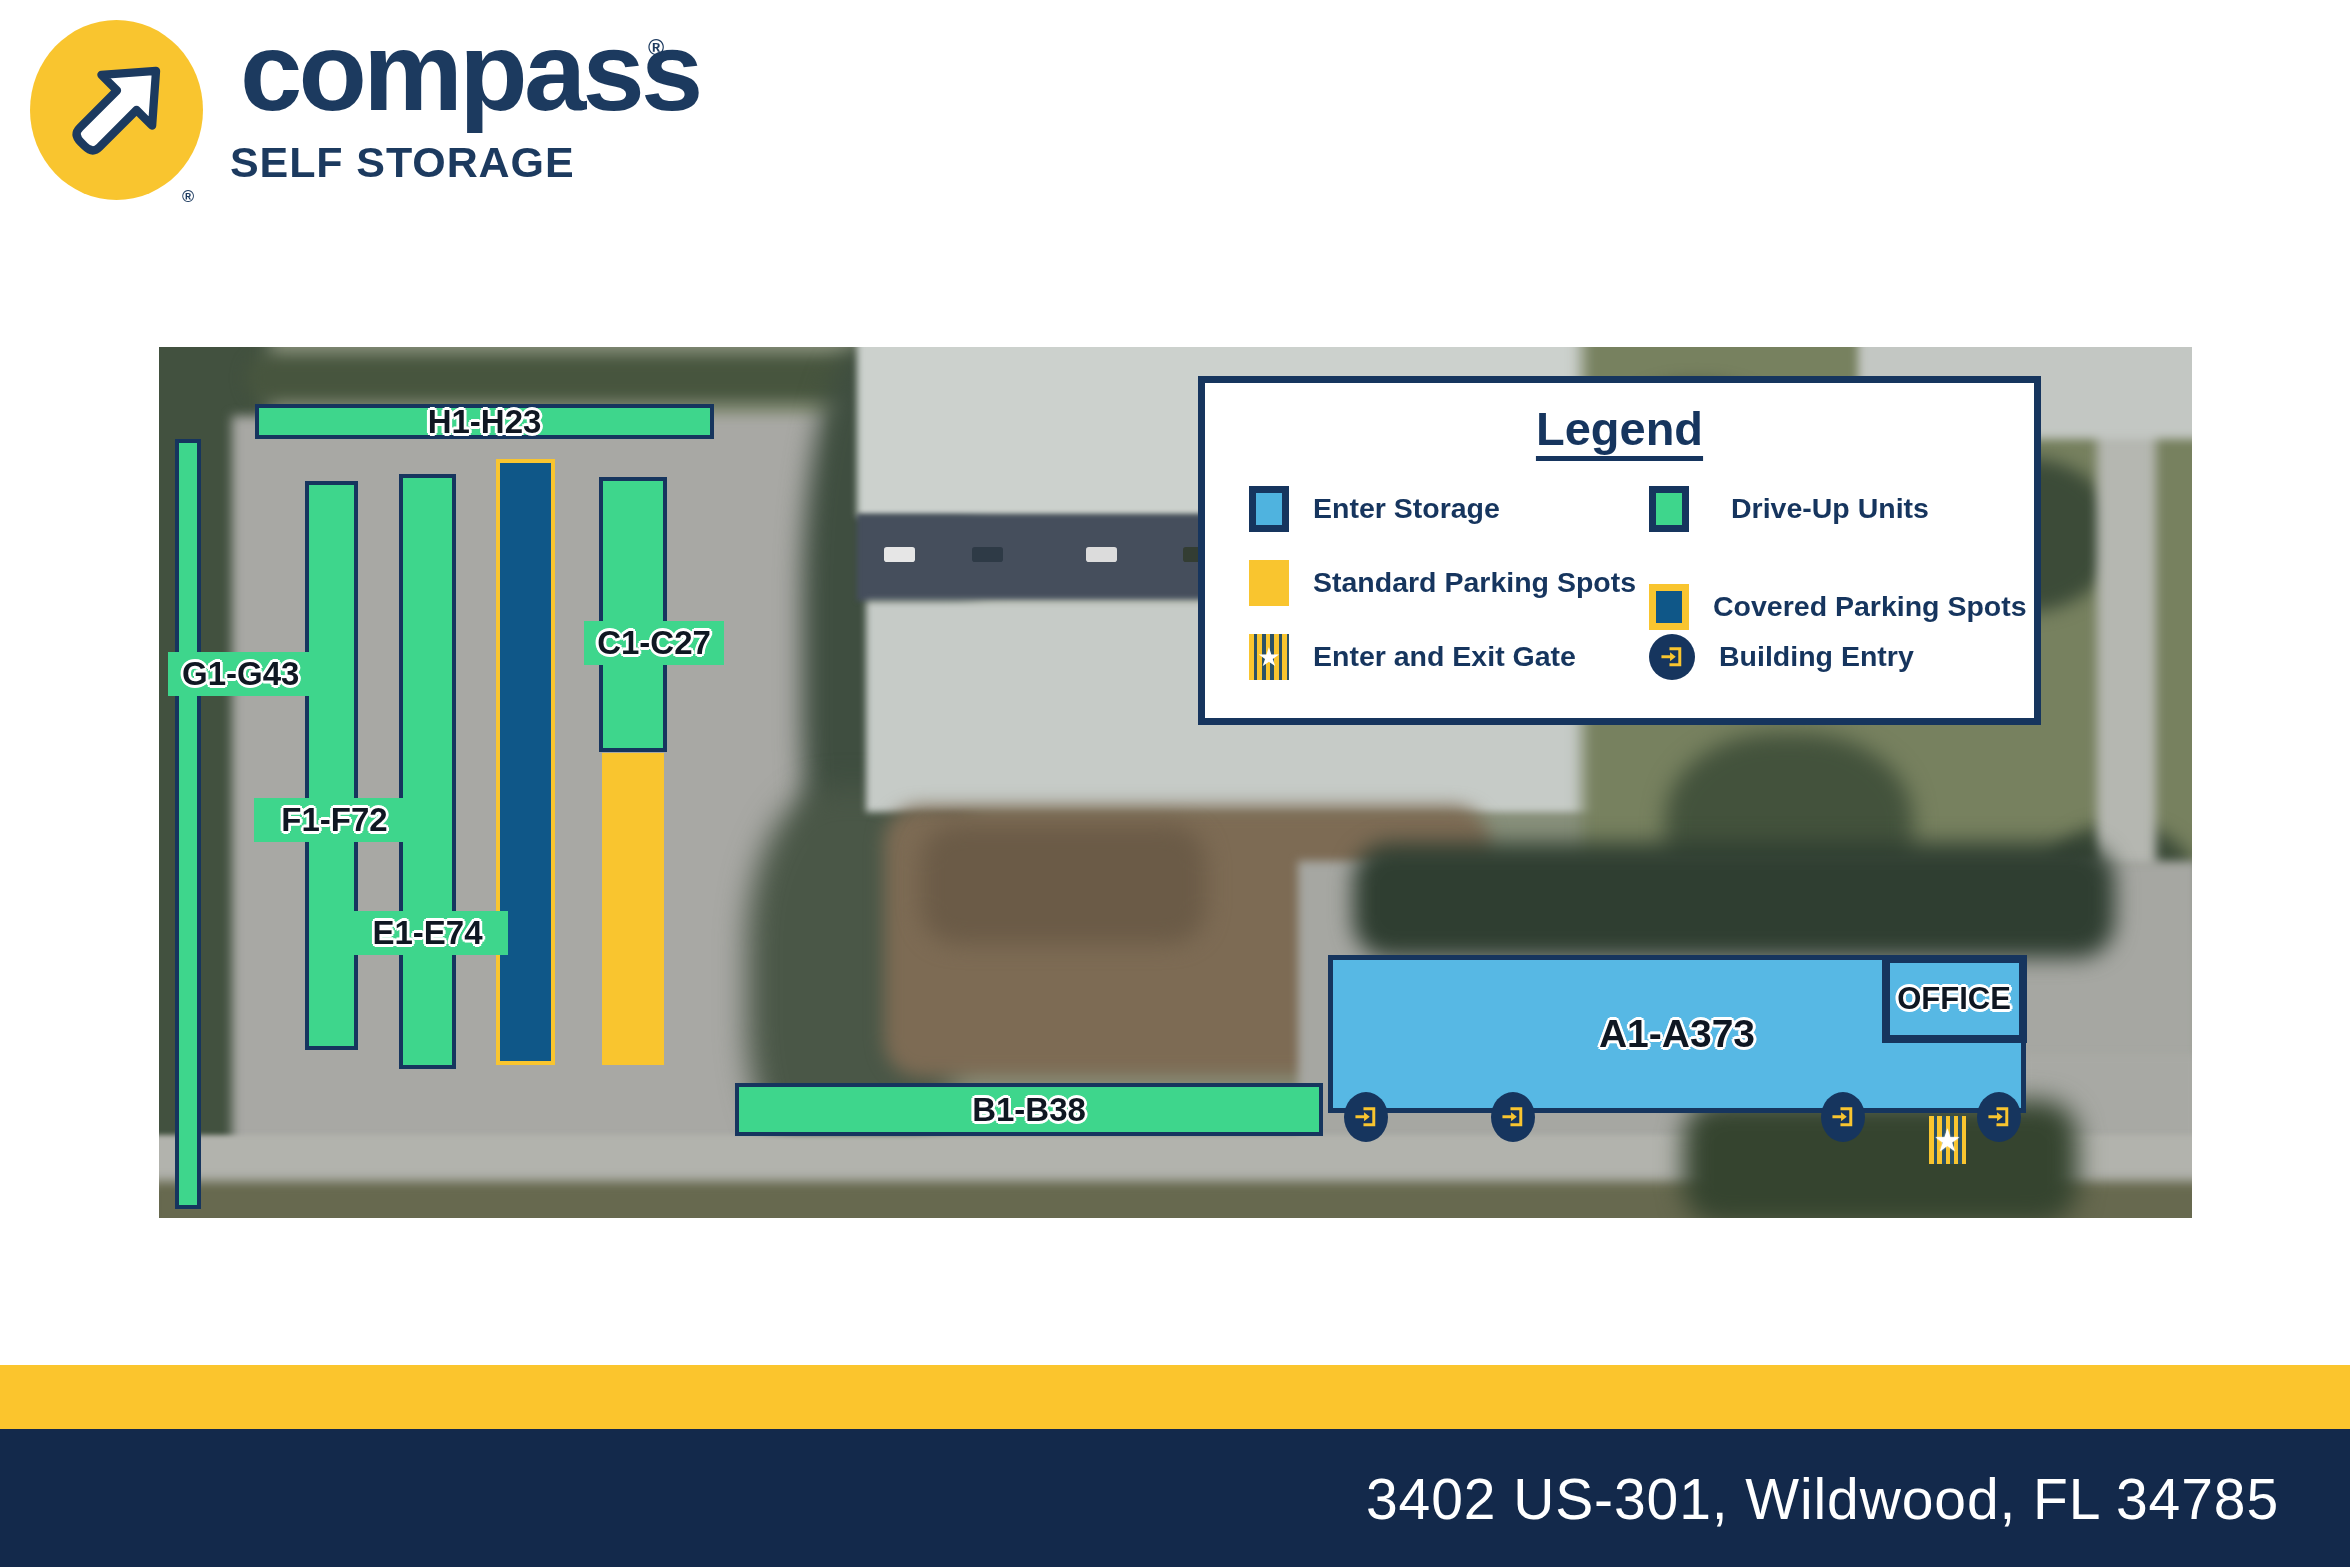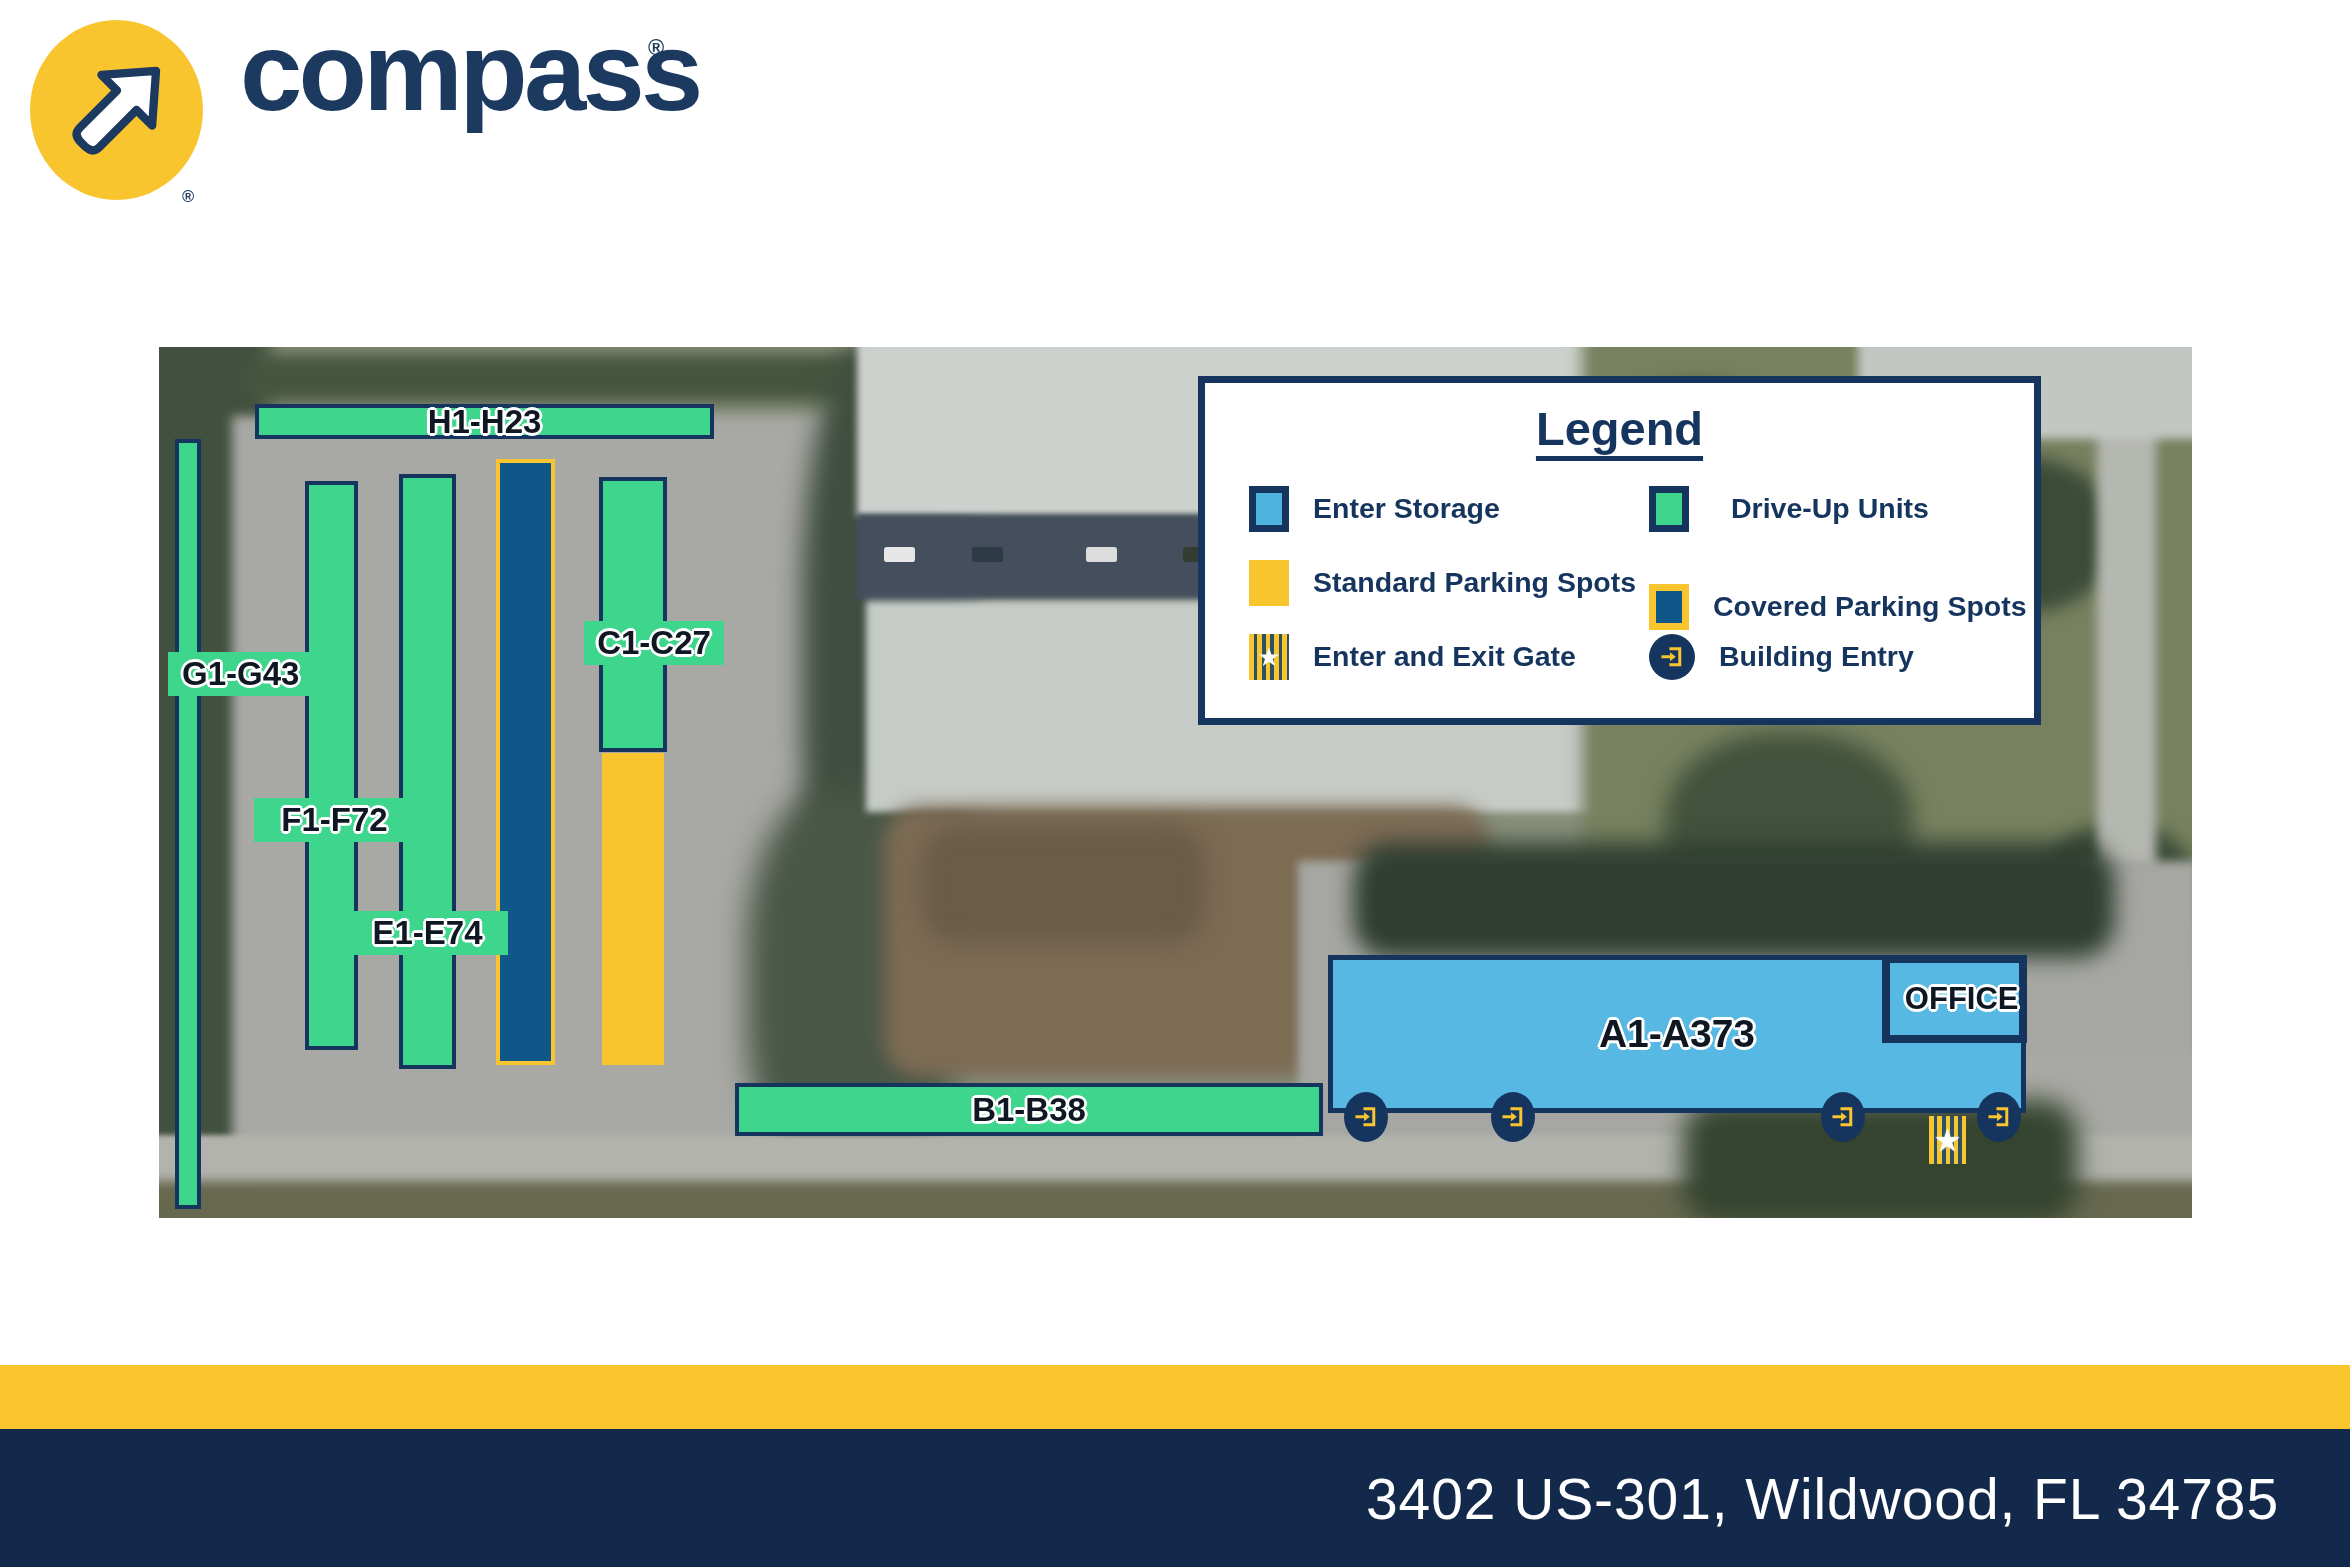--- a/index.html
+++ b/index.html
@@ -71,21 +71,21 @@
   .chip-g { left:9.2px;  top:305px; width:145px; height:44px; }
   .chip-f { left:95px; top:451px; width:161px; height:44px; }
   .chip-e { left:188px; top:564px; width:161px; height:44px; }
   .chip-c { left:425px; top:274px; width:140px; height:44px; }
 
   
   .bldg-a { position:absolute; left:1169px; top:608px; width:698px; height:158px;
     background:#57B8E4; border:5.5px solid #16355E; display:flex; align-items:center; justify-content:center; z-index:2; }
   .label-a { font-size:39px; }
   .office { position:absolute; right:-5.5px; top:-5.5px; width:145px; height:88px;
-    background:#57B8E4; border:8.3px solid #16355E; display:flex; align-items:center; justify-content:flex-end; }
+    background:#57B8E4; border:8.3px solid #16355E; display:flex; align-items:center; justify-content:center; }
   .label-office { font-size:31px; }
 
   
   .entry { position:absolute; width:44px; height:50px; background:#16355E; border-radius:50%;
     display:flex; align-items:center; justify-content:center; z-index:4; }
   .entry svg { width:27.5px; height:27.5px; }
   .entry-1 { left:1185px; top:745px; }
   .entry-2 { left:1332px; top:745px; }
   .entry-3 { left:1662px; top:745px; }
   .entry-4 { left:1818px; top:745px; }
@@ -133,20 +133,21 @@
   <div class="logo-circle">
     <svg viewBox="0 0 100 100">
       <g transform="rotate(45 50 50)">
         <path d="M50 10 L76 40 L60 40 L60 78 Q60 85 52 85 L48 85 Q40 85 40 78 L40 40 L24 40 Z" fill="#ffffff" stroke="#1C3A5F" stroke-width="6" stroke-linejoin="round"></path>
       </g>
     </svg>
   </div>
   <div class="logo-reg-bottom">®</div>
   <div class="wordmark">compass</div>
   <div class="wordmark-reg">®</div>
+  <div class="tagline">SELF STORAGE</div>
 
   <div class="map">
 
     <div class="bg trees-left"></div>
     <div class="bg hedge-top"></div>
     <div class="bg yard"></div>
     <div class="bg mid-trees"></div>
     <div class="bg mid-trees2"></div>
     <div class="bg roof1"></div>
     <div class="bg carstrip"></div>

